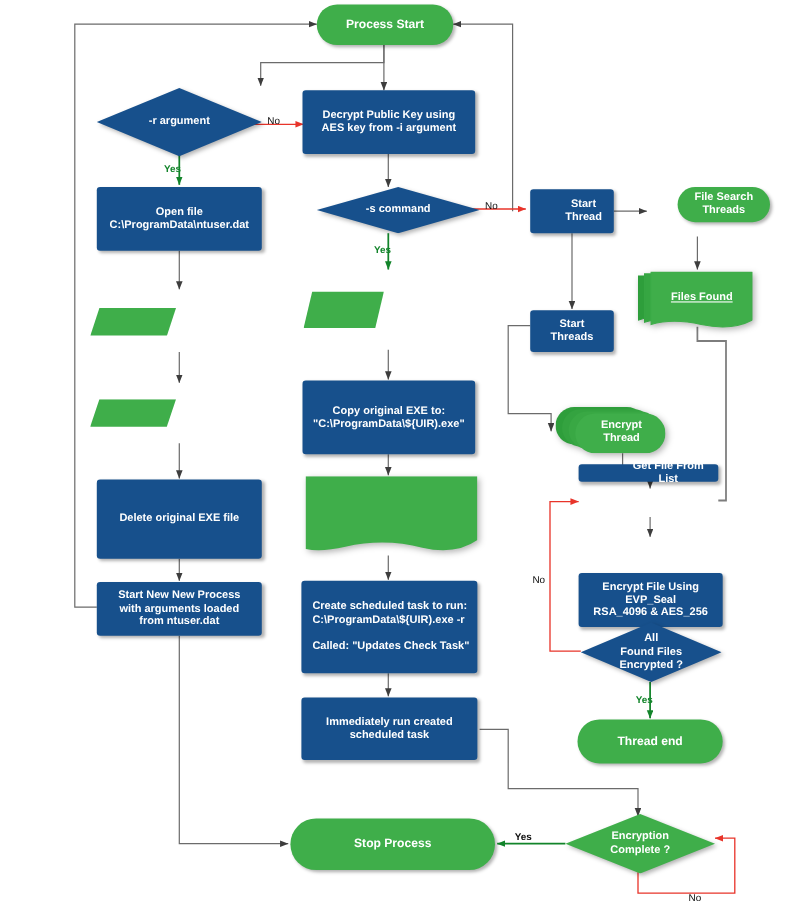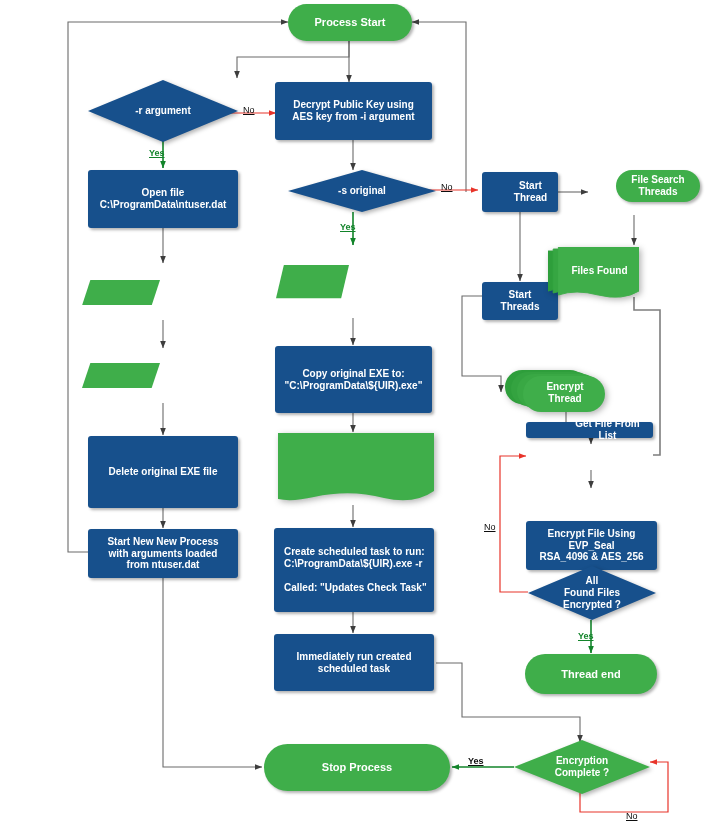--- a/index.html
+++ b/index.html
@@ -24,21 +24,21 @@
   .doc .dsh{position:absolute;left:0;top:0;width:100%;height:100%;z-index:1;
             filter:drop-shadow(2px 2px 3px rgba(0,0,0,.30));}
   .doc .txt{position:relative;z-index:2;}
   .stackdoc .dsh{position:absolute;left:0;top:0;width:100%;height:100%;z-index:1;
             filter:drop-shadow(2px 2px 3px rgba(0,0,0,.30));}
   .stackdoc .txt{position:relative;z-index:2;}
   .stackround .dsh{position:absolute;left:0;top:0;width:100%;height:100%;z-index:1;
             filter:drop-shadow(2px 2px 3px rgba(0,0,0,.30));}
   .stackround .txt{position:relative;z-index:2;}
   .edgelabel{position:absolute;color:#1b1b1b;font-size:9px;font-weight:normal;
-             font-family:"Liberation Sans",sans-serif;background:transparent;text-decoration:underline;}
+             font-family:"Liberation Sans",sans-serif;background:transparent;}
   .lbl-yes{color:#0d0d0d;}
   .lbl-no{color:#0d0d0d;}
   .txt.s11{font-size:11px;}
   .txt.s10{font-size:10px;}
   .txt.left{text-align:left;padding-left:10px;}
 </style>
 </head>
 <body>
 
 <div id="stage">
@@ -153,21 +153,21 @@
 
   <div class="node blue rect" style="left:275px;top:82px;width:157px;height:58px;">
     <div class="txt s10">Decrypt Public Key using
 AES key from -i argument</div>
   </div>
 
   <div class="node diamond" style="left:288px;top:170px;width:148px;height:42px;">
     <svg class="dsh" viewBox="0 0 148 42" preserveAspectRatio="none">
       <polygon points="74,0 148,21 74,42 0,21" fill="#17508C"></polygon>
     </svg>
-    <div class="txt s10">-s original</div>
+    <div class="txt s10">-s command</div>
   </div>
 
   <div class="node blue rect" style="left:482px;top:172px;width:76px;height:40px;padding-left:21px;">
     <div class="txt s10">Start Thread</div>
   </div>
 
   <div class="node green round" style="left:616px;top:170px;width:84px;height:32px;">
     <div class="txt s10">File Search
 Threads</div>
   </div>
@@ -182,21 +182,21 @@
 
   <div class="node para green" style="left:276px;top:246px;width:158px;height:72px;background:transparent;box-shadow:none;">
     <svg class="dsh" viewBox="0 0 158 72" preserveAspectRatio="none">
       <polygon points="17,0 158,0 141,72 0,72" fill="#3FAE4A"></polygon>
     </svg>
     <div class="txt s10">Extract "Unique ID
 Reference" (UIR) from
 EXE file</div>
   </div>
 
-  <div class="node stackdoc" style="left:548px;top:247px;width:91px;height:52px;">
+  <div class="node stackdoc" style="left:580px;top:247px;width:104px;height:52px;text-decoration:underline;">
     <svg class="dsh" viewBox="0 0 105 52" preserveAspectRatio="none">
       <path d="M0,4 H93 V40 Q74,50 46,44 Q20,38 0,44 Z" fill="#2E9E3B" stroke="#2E9E3B"></path>
       <path d="M6,2 H99 V42 Q80,52 52,46 Q26,40 6,46 Z" fill="#36A642" stroke="#36A642"></path>
       <path d="M12,0 H105 V44 Q86,54 58,48 Q32,42 12,48 Z" fill="#3FAE4A" stroke="#3FAE4A"></path>
     </svg>
     <div class="txt s10" style="transform:translate(6px,-2px);">Files Found</div>
   </div>
 
   <div class="node blue rect" style="left:482px;top:282px;width:76px;height:38px;">
     <div class="txt s10">Start Threads</div>

